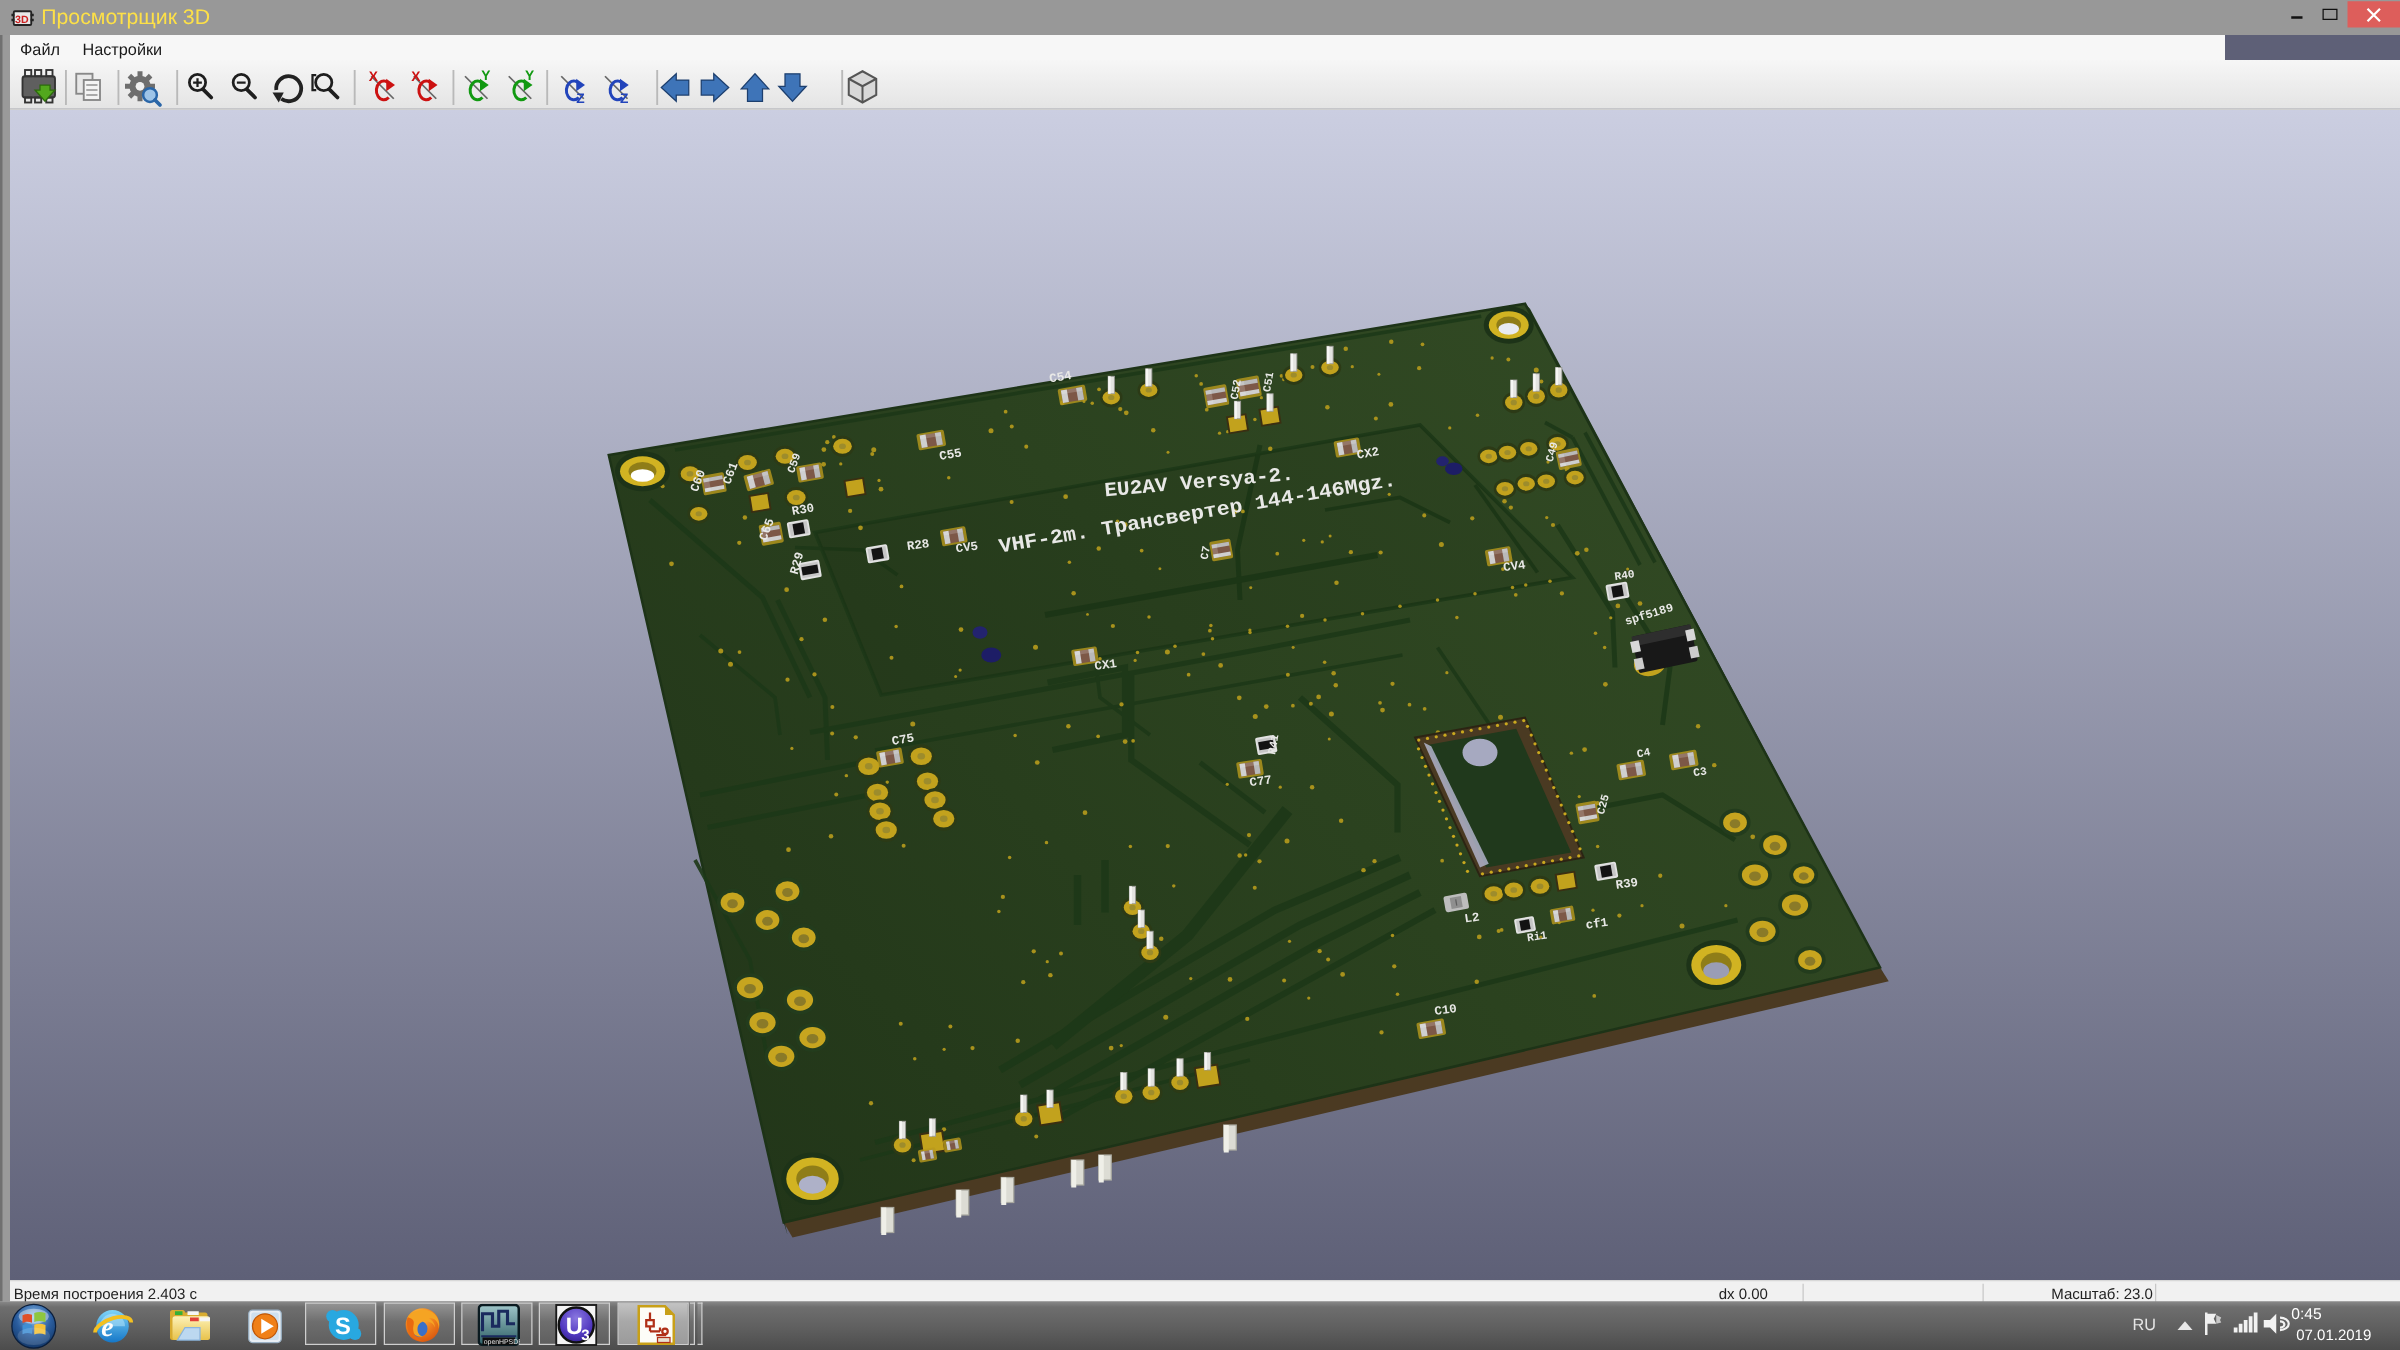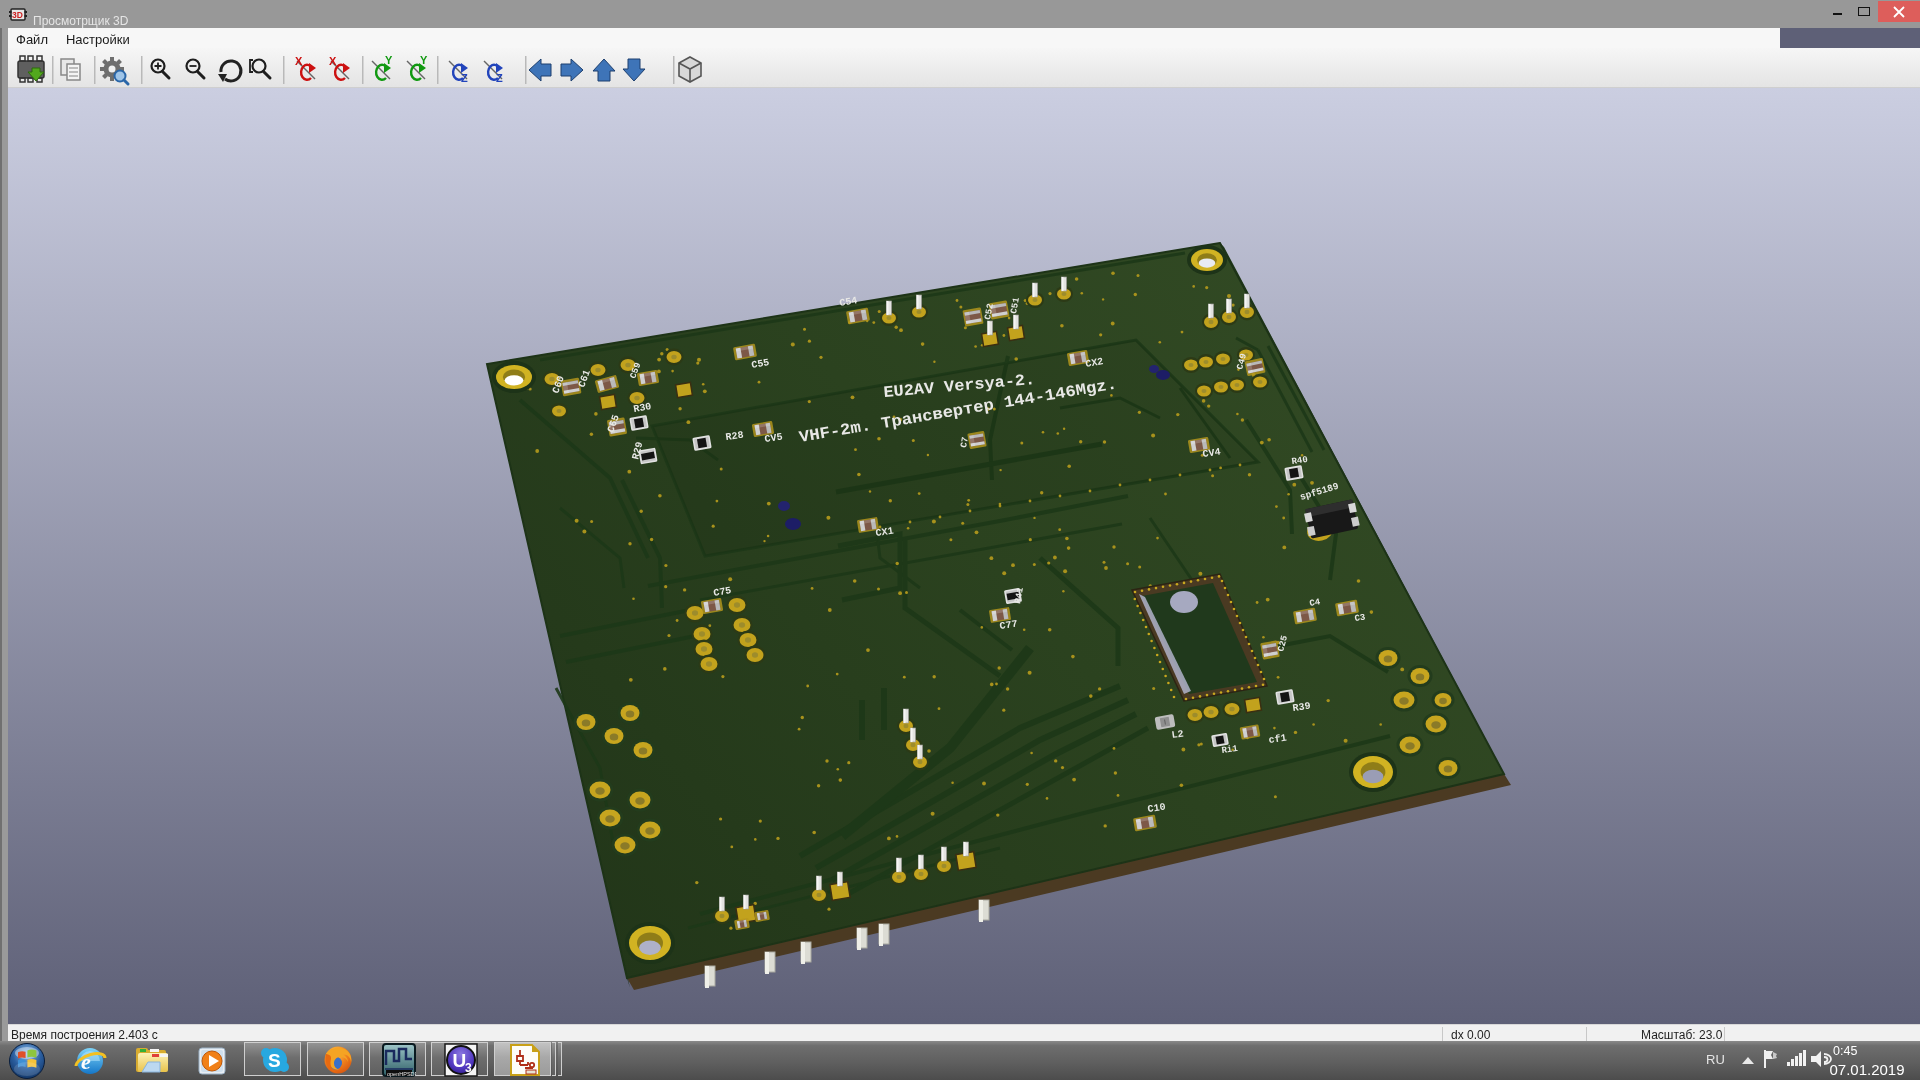--- a/index.html
+++ b/index.html
@@ -12,21 +12,21 @@
 </style></head><body>
 <div id="titlebar" class="abs"></div>
 <svg class="abs" style="left:9px;top:7px" width="20" height="16">
 <rect x="2" y="2" width="14" height="11" rx="1" fill="#e8e8e8" stroke="#222" stroke-width="1.5"></rect>
 <rect x="0" y="4" width="2.5" height="2" fill="#222"></rect>
     <rect x="0" y="8" width="2.5" height="2" fill="#222"></rect>
 <rect x="15.5" y="4" width="2.5" height="2" fill="#222"></rect>
     <rect x="15.5" y="8" width="2.5" height="2" fill="#222"></rect>
 <text x="3" y="11" font-size="8.5" font-weight="bold" fill="#cc2222" font-family="Liberation Sans">3D</text>
 </svg>
-<div class="abs" style="left:33px;top:14px;font-size:12px;color:#e5e5e5">Просмотрщик 3D</div>
+<div class="abs" style="left:33px;top:4px;font-size:17px;color:#fde047">Просмотрщик 3D</div>
 <div class="abs" style="left:1833px;top:13px;width:9px;height:2px;background:#111"></div>
 <div class="abs" style="left:1858px;top:7px;width:10px;height:7px;border:1.5px solid #111"></div>
 <div class="abs" style="left:1878px;top:1px;width:42px;height:21px;background:#dd5e5b"></div>
 <svg class="abs" style="left:1893px;top:6px" width="12" height="12">
     <path d="M1,1 L11,11 M11,1 L1,11" stroke="#fff" stroke-width="1.8"></path>
   </svg>
 <div id="menubar" class="abs"><span class="menuitem" style="margin-left:-1px">Файл</span><span class="menuitem">Настройки</span></div>
 <div id="toolbar" class="abs"></div>
 <svg class="abs" style="left:0;top:0" width="760" height="90">
 <rect x="52" y="56" width="1.5" height="28" fill="#b9b9b9"></rect>
@@ -1086,21 +1086,21 @@
       <text x="1222" y="665" transform="rotate(-8 1222 665)" font-size="9">Ri1</text>
       <text x="1269" y="655" transform="rotate(-8 1269 655)" font-size="10">cf1</text>
       <text x="1148" y="724" transform="rotate(-8 1148 724)" font-size="10">C10</text>
       <text x="1301" y="412" transform="rotate(-17 1301 412)" font-size="9.5">spf5189</text>
     </g>
 </svg>
 <div id="leftframe" class="abs"></div>
 <div id="statusbar" class="abs">
 <div class="abs" style="left:3px;top:3px">Время построения 2.403 с</div>
 <div class="sbsep" style="left:1434px"></div>
-<div class="abs" style="left:1443px;top:3px">dx 0.00</div>
+<div class="abs" style="left:1367px;top:3px">dx 0.00</div>
 <div class="sbsep" style="left:1578px"></div>
 <div class="abs" style="left:1583px;top:19px">dy 0.00</div>
 <div class="sbsep" style="left:1716px"></div>
 <div class="abs" style="left:1633px;top:3px">Масштаб: 23.0</div>
 </div>
 <div class="abs" style="left:0;top:1041px;width:1920px;height:39px;background:linear-gradient(#8a8a8a,#6e6e6e 12%,#5f5f5f 55%,#4c4c4c)"></div>
 <div class="abs" style="left:244px;top:1042px;width:57px;height:34px;border:1px solid #cfcfcf;background:linear-gradient(#939393,#6e6e6e 45%,#5f5f5f);box-sizing:border-box"></div>
 <div class="abs" style="left:307px;top:1042px;width:57px;height:34px;border:1px solid #cfcfcf;background:linear-gradient(#939393,#6e6e6e 45%,#5f5f5f);box-sizing:border-box"></div>
 <div class="abs" style="left:369px;top:1042px;width:57px;height:34px;border:1px solid #cfcfcf;background:linear-gradient(#939393,#6e6e6e 45%,#5f5f5f);box-sizing:border-box"></div>
 <div class="abs" style="left:431px;top:1042px;width:57px;height:34px;border:1px solid #cfcfcf;background:linear-gradient(#939393,#6e6e6e 45%,#5f5f5f);box-sizing:border-box"></div>
@@ -1231,12 +1231,12 @@
       <rect x="9" y="7" width="3" height="10"></rect>
       <rect x="13" y="4" width="3" height="13"></rect>
       <rect x="17" y="1" width="3" height="16"></rect>
     </g>
   </svg>
 <svg class="abs" style="left:1809px;top:1048px" width="24" height="22">
     <polygon points="2,8 7,8 12,3 12,19 7,14 2,14" fill="#f2f2f2"></polygon>
     <path d="M15,6 a7,5 0 0,1 0,10 M15,9 a3.5,2.5 0 0,1 0,5" stroke="#f2f2f2" stroke-width="1.8" fill="none"></path>
   </svg>
 <div class="abs" style="left:1833px;top:1044px;width:70px;text-align:left;color:#ffffff;font-size:12.5px">0:45</div>
-<div class="abs" style="left:1822px;top:1061px;width:90px;text-align:center;color:#ffffff;font-size:15px">07.01.2019</div>
+<div class="abs" style="left:1822px;top:1061px;width:90px;text-align:center;color:#ffffff;font-size:12px">07.01.2019</div>
 </body></html>

